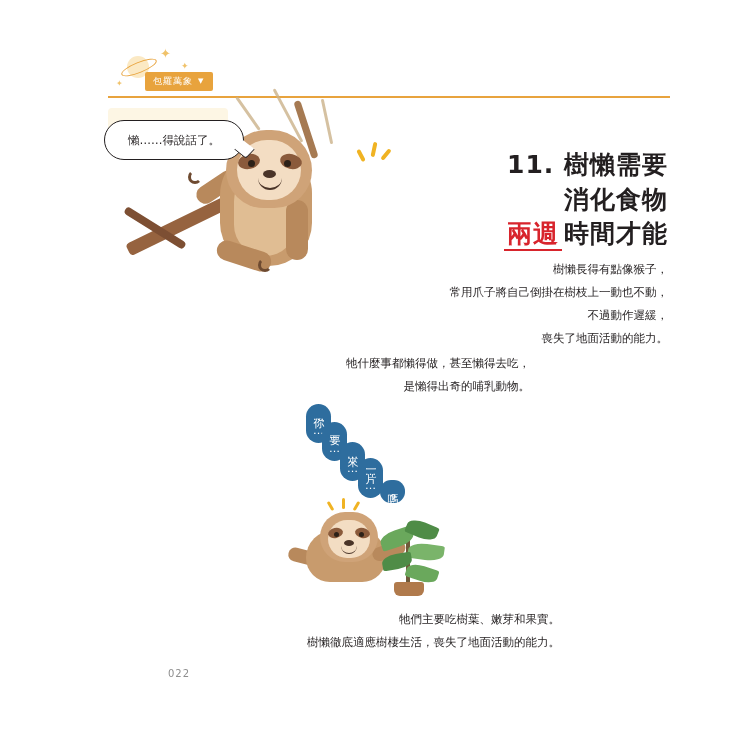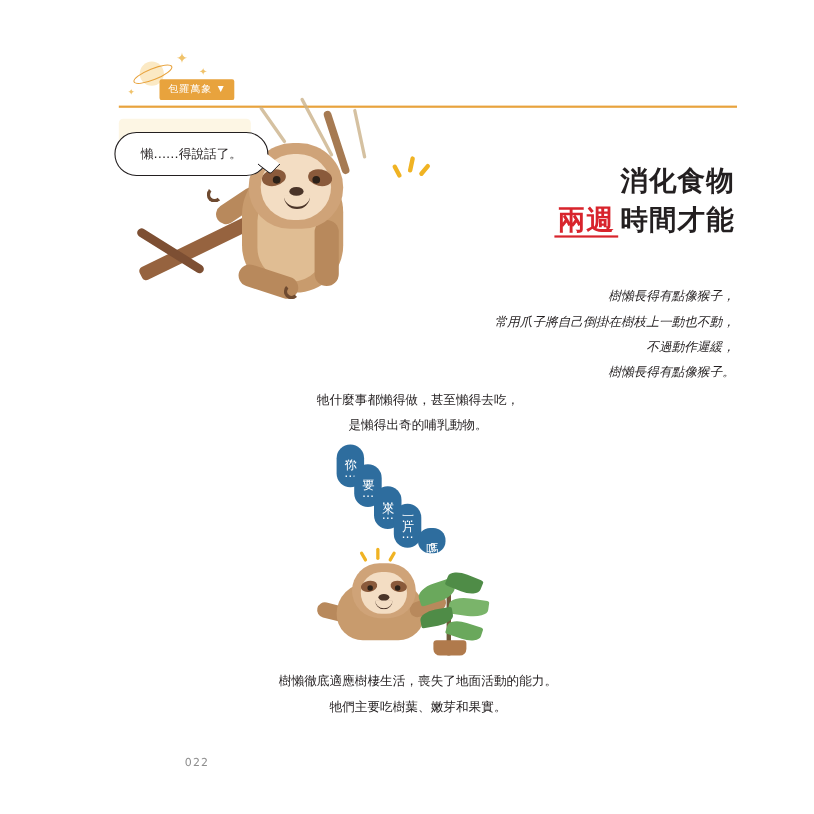--- a/index.html
+++ b/index.html
@@ -154,24 +154,24 @@
   .title-spark i:nth-child(1) { left: 14px; top: 0;  width: 4px; height: 15px; transform: rotate(12deg); }
   .title-spark i:nth-child(2) { left: 1px;  top: 7px; width: 4px; height: 13px; transform: rotate(-28deg); }
   .title-spark i:nth-child(3) { left: 26px; top: 6px; width: 4px; height: 13px; transform: rotate(40deg); }
 
   
   .para {
     position: absolute;
     color: #231f20;
     font-size: 11.5px;
     line-height: 2.0;
-    text-align: center;
+    text-align: right;
     white-space: nowrap;
   }
-  .para.p1 { right: 72px; top: 258px; text-align: right; font-style: italic; }
+  .para.p1 { right: 72px; top: 258px; text-align: right; }
   .para.p2 { left: 230px; top: 352px; width: 300px; }
   .para.p3 { left: 200px; top: 608px; width: 360px; }
 
   
   .bubble-top {
     position: absolute;
     left: 104px;
     top: 120px;
     width: 140px;
     height: 40px;
@@ -459,21 +459,21 @@
     left: 14px; top: 62px;
     width: 30px; height: 14px;
     background: #b07a4c;
     border-radius: 3px 3px 6px 6px;
   }
 
   
   .page-num {
     position: absolute;
     left: 168px;
-    top: 688px;
+    top: 668px;
     font-size: 10px;
     color: #8e8e8e;
     letter-spacing: 1px;
   }
 </style>
 </head>
 <body>
 
 <div class="page">
 
@@ -522,29 +522,30 @@
   <div class="bubble-top">
     <span>懶……得說話了。</span>
   </div>
 
   <div class="title-spark">
     <i></i>
       <i></i>
       <i></i>
   </div>
   <div class="title-block">
+    <div class="title-line">11. 樹懶需要</div>
     <div class="title-line">消化食物</div>
     <div class="title-line"><span class="hl">兩週</span><span>時間才能</span></div>
   </div>
 
   <div class="para p1">
     <div>樹懶長得有點像猴子，</div>
     <div>常用爪子將自己倒掛在樹枝上一動也不動，</div>
     <div>不過動作遲緩，</div>
-    <div>樹懶長得有點像猴子。</div>
+    <div>喪失了地面活動的能力。</div>
   </div>
 
   <div class="para p2">
     <div>牠什麼事都懶得做，甚至懶得去吃，</div>
     <div>是懶得出奇的哺乳動物。</div>
   </div>
 
   <div class="blue-bubbles">
     <div class="bb b1">你……</div>
     <div class="bb b2">要……</div>
@@ -575,19 +576,19 @@
       <div class="leaf v1"></div>
       <div class="leaf v2"></div>
       <div class="leaf v3"></div>
       <div class="leaf v4"></div>
       <div class="leaf v5"></div>
       <div class="pot"></div>
     </div>
   </div>
 
   <div class="para p3">
+    <div>牠們主要吃樹葉、嫩芽和果實。</div>
     <div>樹懶徹底適應樹棲生活，喪失了地面活動的能力。</div>
-    <div>牠們主要吃樹葉、嫩芽和果實。</div>
   </div>
 
   <div class="page-num">022</div>
 
 </div>
 
 </body></html>

